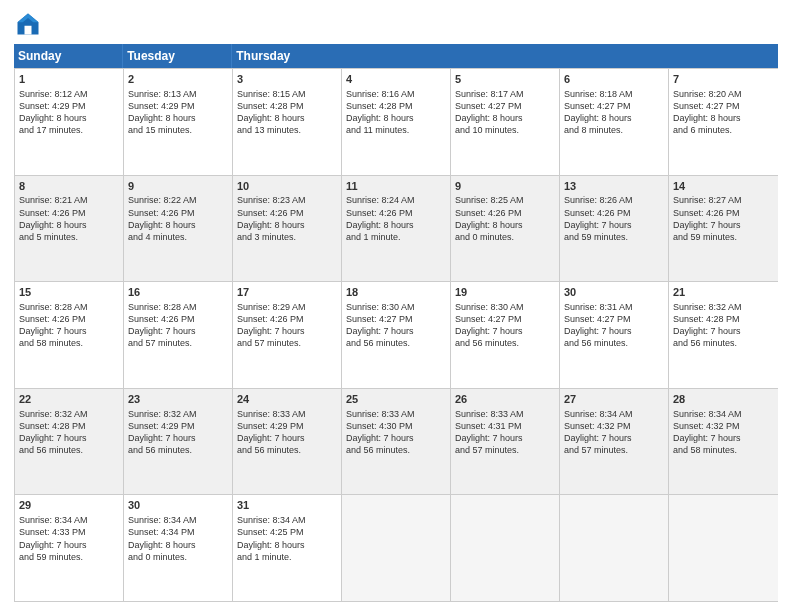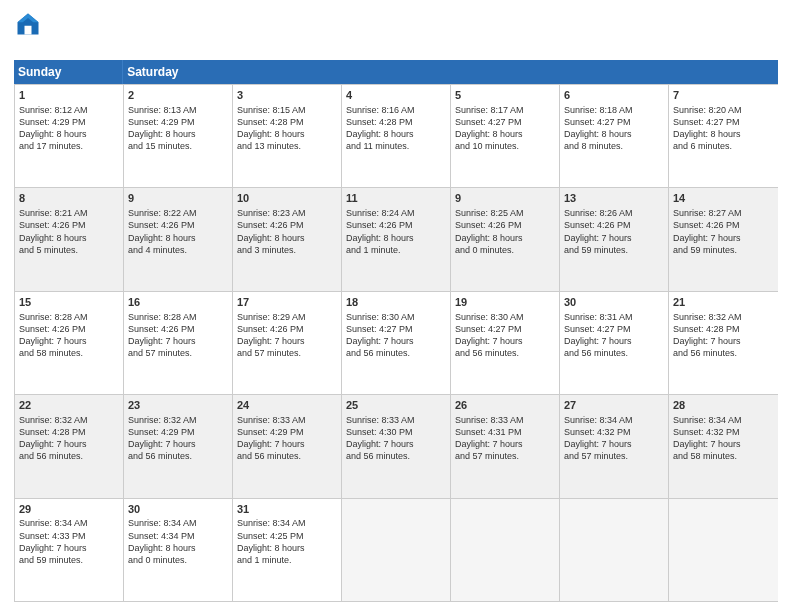--- a/index.html
+++ b/index.html
@@ -9,21 +9,20 @@
       width: 792px;
       height: 612px;
       overflow: hidden;
     }
     .page {
       width: 792px;
       height: 612px;
       padding: 10px 14px;
       display: flex;
       flex-direction: column;
-      gap: 16px;
     }
     .header {
       display: flex;
       align-items: flex-start;
       justify-content: space-between;
       margin-bottom: 6px;
     }
     .logo {
       display: flex;
       align-items: center;
@@ -133,21 +132,22 @@
     </div>
     <div class="title-area">
       <div class="month-title"></div>
       <div class="location"></div>
     </div>
   </div>
 
   <div class="calendar">
     <div class="cal-header">
     <div class="cal-header-cell">Sunday</div>
-        <div class="cal-header-cell">Saturday</div>
+        <div class="cal-header-cell">Tuesday</div>
+        <div class="cal-header-cell">Thursday</div>
       </div>
     <div class="cal-body">
     <div class="cal-row">
           <div class="cal-cell">
             <span class="day-num">1</span>
             <div class="cell-text">Sunrise: 8:12 AM</div>
             <div class="cell-text">Sunset: 4:29 PM</div>
             <div class="cell-text">Daylight: 8 hours</div>
             <div class="cell-text">and 17 minutes.</div>
           </div>

